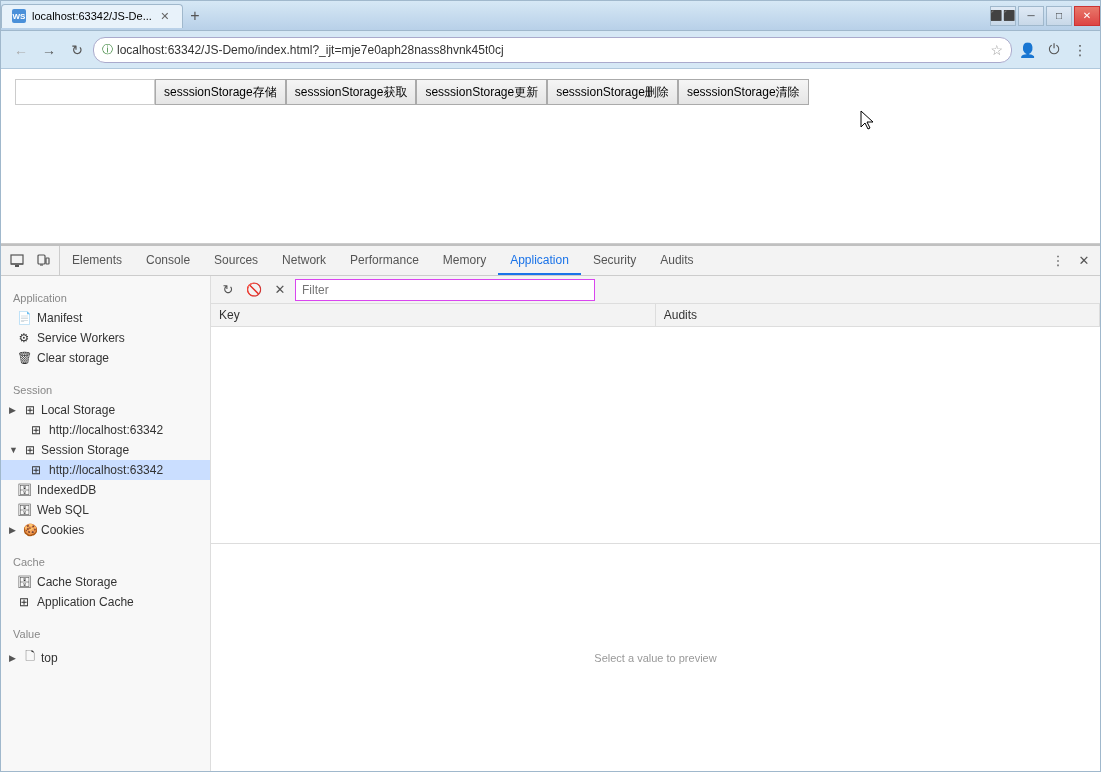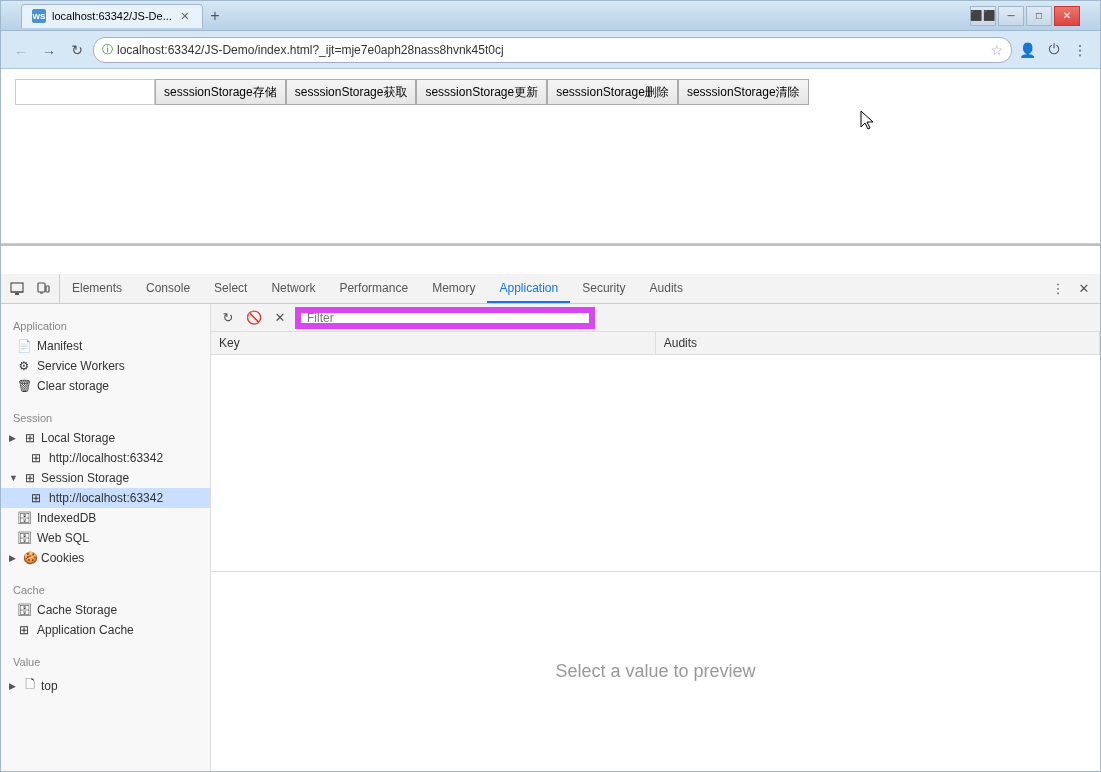--- a/index.html
+++ b/index.html
@@ -2,21 +2,21 @@
 <html><head>
   <meta charset="utf-8">
   <style>
     * { box-sizing: border-box; margin: 0; padding: 0; }
     body { font-family: 'Segoe UI', Arial, sans-serif; font-size: 12px; background: #fff; width: 1101px; height: 772px; overflow: hidden; }
 
     
     .window-chrome { background: #c8d8e8; border: 1px solid #a0b8cc; height: 772px; display: flex; flex-direction: column; }
 
     
-    .title-bar { background: linear-gradient(to bottom, #d6e8f5, #b8d0e8); height: 30px; display: flex; align-items: center; padding: 0 20px; border-bottom: 1px solid #a0b8cc; }
+    .title-bar { background: linear-gradient(to bottom, #d6e8f5, #b8d0e8); height: 30px; display: flex; align-items: center; padding: 0 0; border-bottom: 1px solid #a0b8cc; }
     .title-bar-tab { background: #e8f2fa; border: 1px solid #a0b8cc; border-bottom: none; border-radius: 4px 4px 0 0; padding: 3px 10px; font-size: 11px; display: flex; align-items: center; gap: 6px; height: 24px; }
     .tab-favicon { width: 14px; height: 14px; background: #4a90d9; font-size: 8px; color: #fff; display: flex; align-items: center; justify-content: center; font-weight: bold; border-radius: 2px; }
     .tab-close { width: 14px; height: 14px; border: none; background: none; cursor: pointer; font-size: 11px; color: #666; display: flex; align-items: center; justify-content: center; }
     .new-tab-btn { width: 24px; height: 24px; background: none; border: none; cursor: pointer; font-size: 16px; color: #555; display: flex; align-items: center; justify-content: center; }
     .window-controls { margin-left: auto; display: flex; gap: 2px; }
     .win-btn { width: 26px; height: 20px; border: 1px solid #a0b8cc; background: linear-gradient(to bottom, #e0eaf5, #c8d8e8); font-size: 10px; cursor: pointer; display: flex; align-items: center; justify-content: center; color: #333; }
     .win-btn.close { background: linear-gradient(to bottom, #e8786a, #d44); color: #fff; border-color: #c33; }
 
     
     .address-bar { background: #d6e8f5; height: 38px; display: flex; align-items: center; padding: 0 8px; gap: 4px; border-bottom: 1px solid #b0c8dc; }
@@ -32,21 +32,21 @@
 
     
     .page-content { background: #fff; height: 175px; padding: 10px 14px; border-bottom: 1px solid #ccc; display: flex; align-items: flex-start; gap: 0; flex-wrap: wrap; }
     .page-input { border: 1px solid #ccc; height: 26px; width: 140px; padding: 2px 4px; font-size: 12px; }
     .page-btn { border: 1px solid #aaa; background: linear-gradient(to bottom, #f5f5f5, #e5e5e5); height: 26px; padding: 2px 8px; font-size: 12px; cursor: pointer; white-space: nowrap; }
 
     
     .devtools { flex: 1; display: flex; flex-direction: column; background: #fff; border-top: 2px solid #c0c0c0; }
 
     
-    .devtools-toolbar { height: 30px; background: #f3f3f3; border-bottom: 1px solid #ccc; display: flex; align-items: stretch; margin-top: 28px; }
+    .devtools-toolbar { height: 30px; background: #f3f3f3; border-bottom: 1px solid #ccc; display: flex; align-items: stretch; }
     .devtools-icons { display: flex; align-items: center; padding: 0 4px; gap: 2px; border-right: 1px solid #ccc; }
     .dt-icon-btn { width: 24px; height: 24px; background: none; border: none; cursor: pointer; display: flex; align-items: center; justify-content: center; font-size: 13px; color: #555; border-radius: 2px; }
     .devtools-tabs { display: flex; align-items: stretch; flex: 1; }
     .dt-tab { padding: 0 12px; display: flex; align-items: center; font-size: 12px; color: #555; cursor: pointer; border-bottom: 2px solid transparent; white-space: nowrap; }
     .dt-tab.active { color: #1a73e8; border-bottom: 2px solid #1a73e8; }
     .dt-tab-spacer { flex: 1; }
     .dt-right-icons { display: flex; align-items: center; padding: 0 4px; gap: 2px; }
 
     
     .devtools-body { flex: 1; display: flex; overflow: hidden; }
@@ -64,31 +64,31 @@
     .sidebar-group-header .group-icon { font-size: 12px; width: 14px; text-align: center; }
     .sidebar-child { padding-left: 28px; }
     .sidebar-spacer { height: 8px; }
 
     
     .devtools-main { flex: 1; display: flex; flex-direction: column; overflow: hidden; }
 
     
     .storage-toolbar { height: 28px; background: #f3f3f3; border-bottom: 1px solid #ddd; display: flex; align-items: center; padding: 0 6px; gap: 4px; }
     .storage-toolbar-btn { width: 22px; height: 22px; background: none; border: none; cursor: pointer; display: flex; align-items: center; justify-content: center; font-size: 13px; color: #555; border-radius: 2px; }
-    .storage-filter { flex: 1; max-width: 300px; height: 22px; border: 6px solid #d946ef; padding: 0 6px; font-size: 12px; outline: none; }
+    .storage-filter { flex: 1; max-width: 300px; height: 22px; border: 1px solid #d946ef; padding: 0 6px; font-size: 12px; outline: none; }
 
     
     .storage-table-area { flex: 1; display: flex; flex-direction: column; overflow: hidden; }
     .storage-table-top { flex: 0 0 auto; height: 240px; overflow: auto; border-bottom: 1px solid #ddd; }
     .storage-table { width: 100%; border-collapse: collapse; font-size: 12px; }
     .storage-table th { background: #f3f3f3; border-bottom: 1px solid #ddd; border-right: 1px solid #ddd; padding: 4px 8px; text-align: left; font-weight: normal; color: #333; position: sticky; top: 0; }
 
     
     .storage-preview { flex: 1; display: flex; align-items: center; justify-content: center; background: #fff; }
-    .preview-text { color: #999; font-size: 18px; }
+    .preview-text { color: #999; font-size: 11px; }
 
     
     ::-webkit-scrollbar { width: 8px; height: 8px; }
     ::-webkit-scrollbar-track { background: #f0f0f0; }
     ::-webkit-scrollbar-thumb { background: #c0c0c0; border-radius: 4px; }
   </style>
 </head>
 <body>
 
 <div class="window-chrome">
@@ -154,21 +154,21 @@
           <svg width="14" height="14" viewBox="0 0 14 14">
             <rect x="2" y="1" width="7" height="9" rx="1" fill="none" stroke="#555" stroke-width="1.2"></rect>
             <rect x="10" y="4" width="3" height="6" rx="0.5" fill="none" stroke="#555" stroke-width="1.2"></rect>
             <line x1="4" y1="11" x2="7" y2="11" stroke="#555" stroke-width="1.2"></line>
           </svg>
         </button>
       </div>
       <div class="devtools-tabs">
         <div class="dt-tab">Elements</div>
         <div class="dt-tab">Console</div>
-        <div class="dt-tab">Select</div>
+        <div class="dt-tab">Sources</div>
         <div class="dt-tab">Network</div>
         <div class="dt-tab">Performance</div>
         <div class="dt-tab">Memory</div>
         <div class="dt-tab active">Application</div>
         <div class="dt-tab">Security</div>
         <div class="dt-tab">Audits</div>
         <div class="dt-tab-spacer"></div>
       </div>
       <div class="dt-right-icons">
         <button class="dt-icon-btn">⋮</button>

